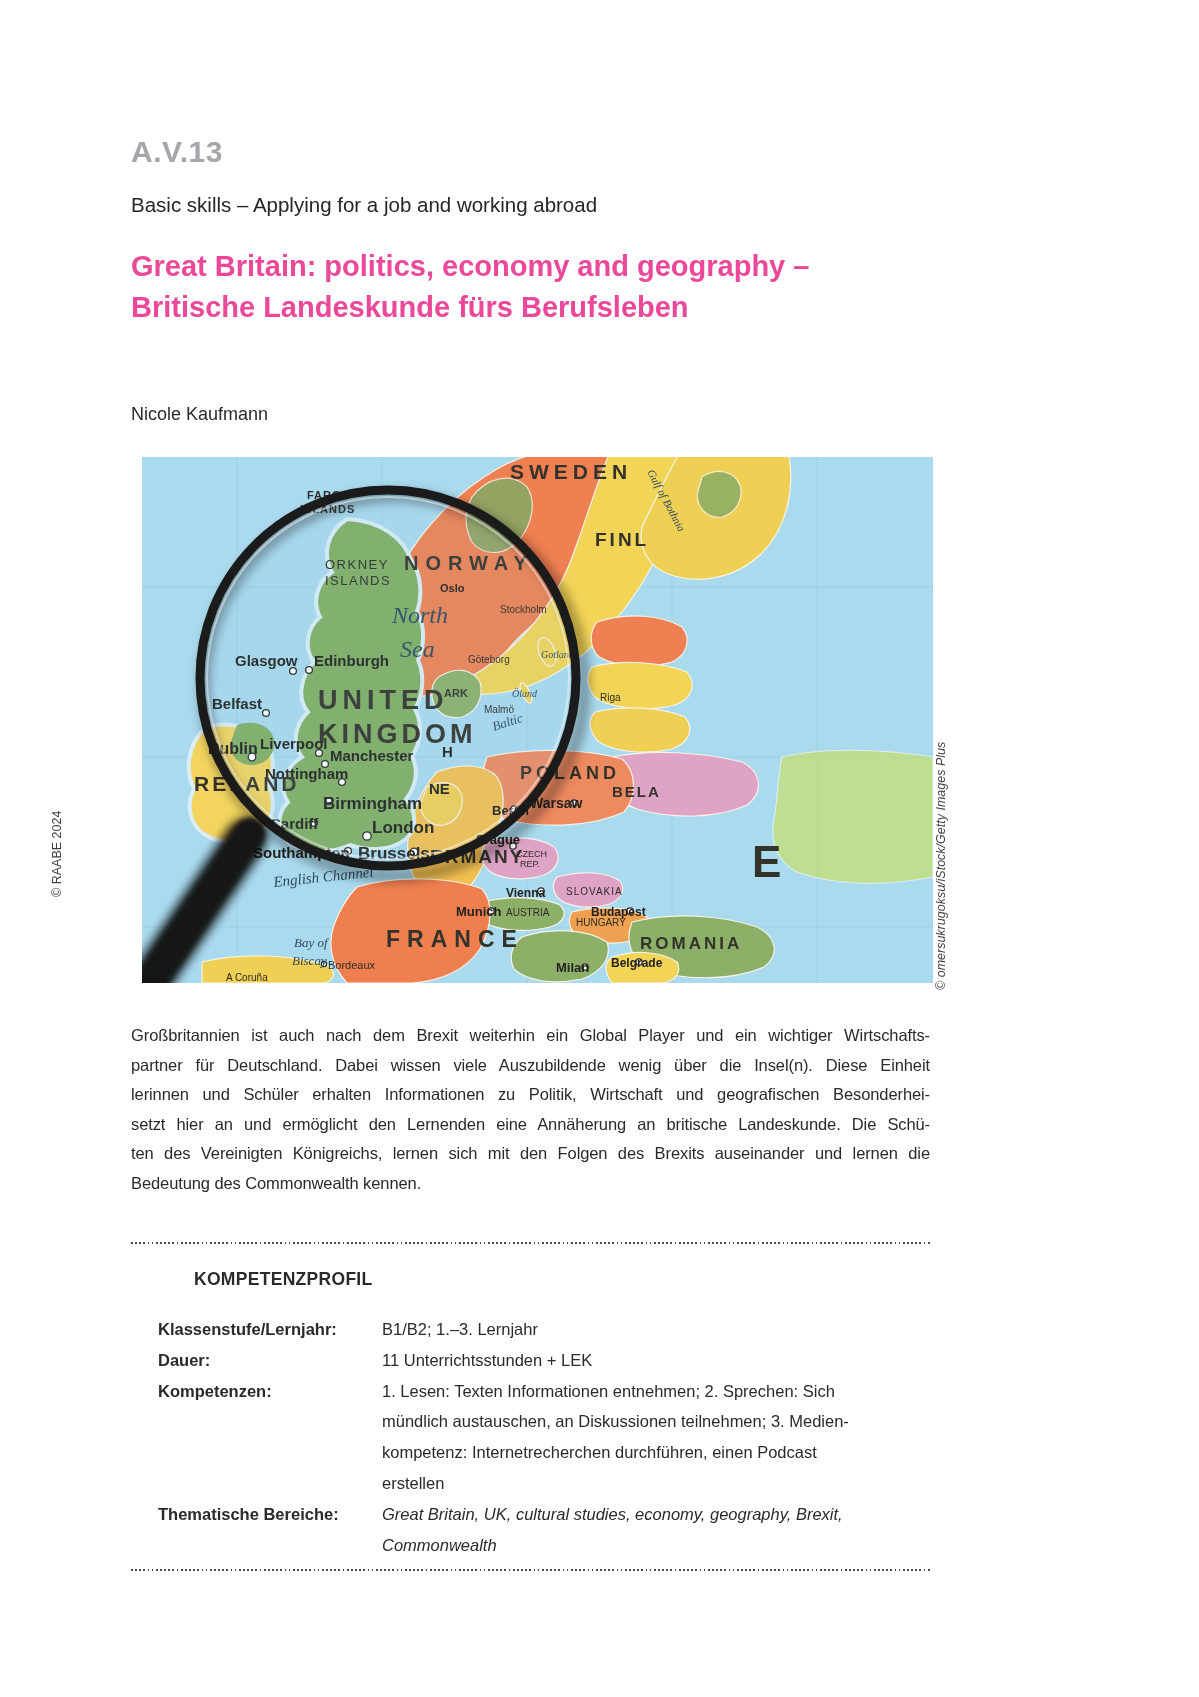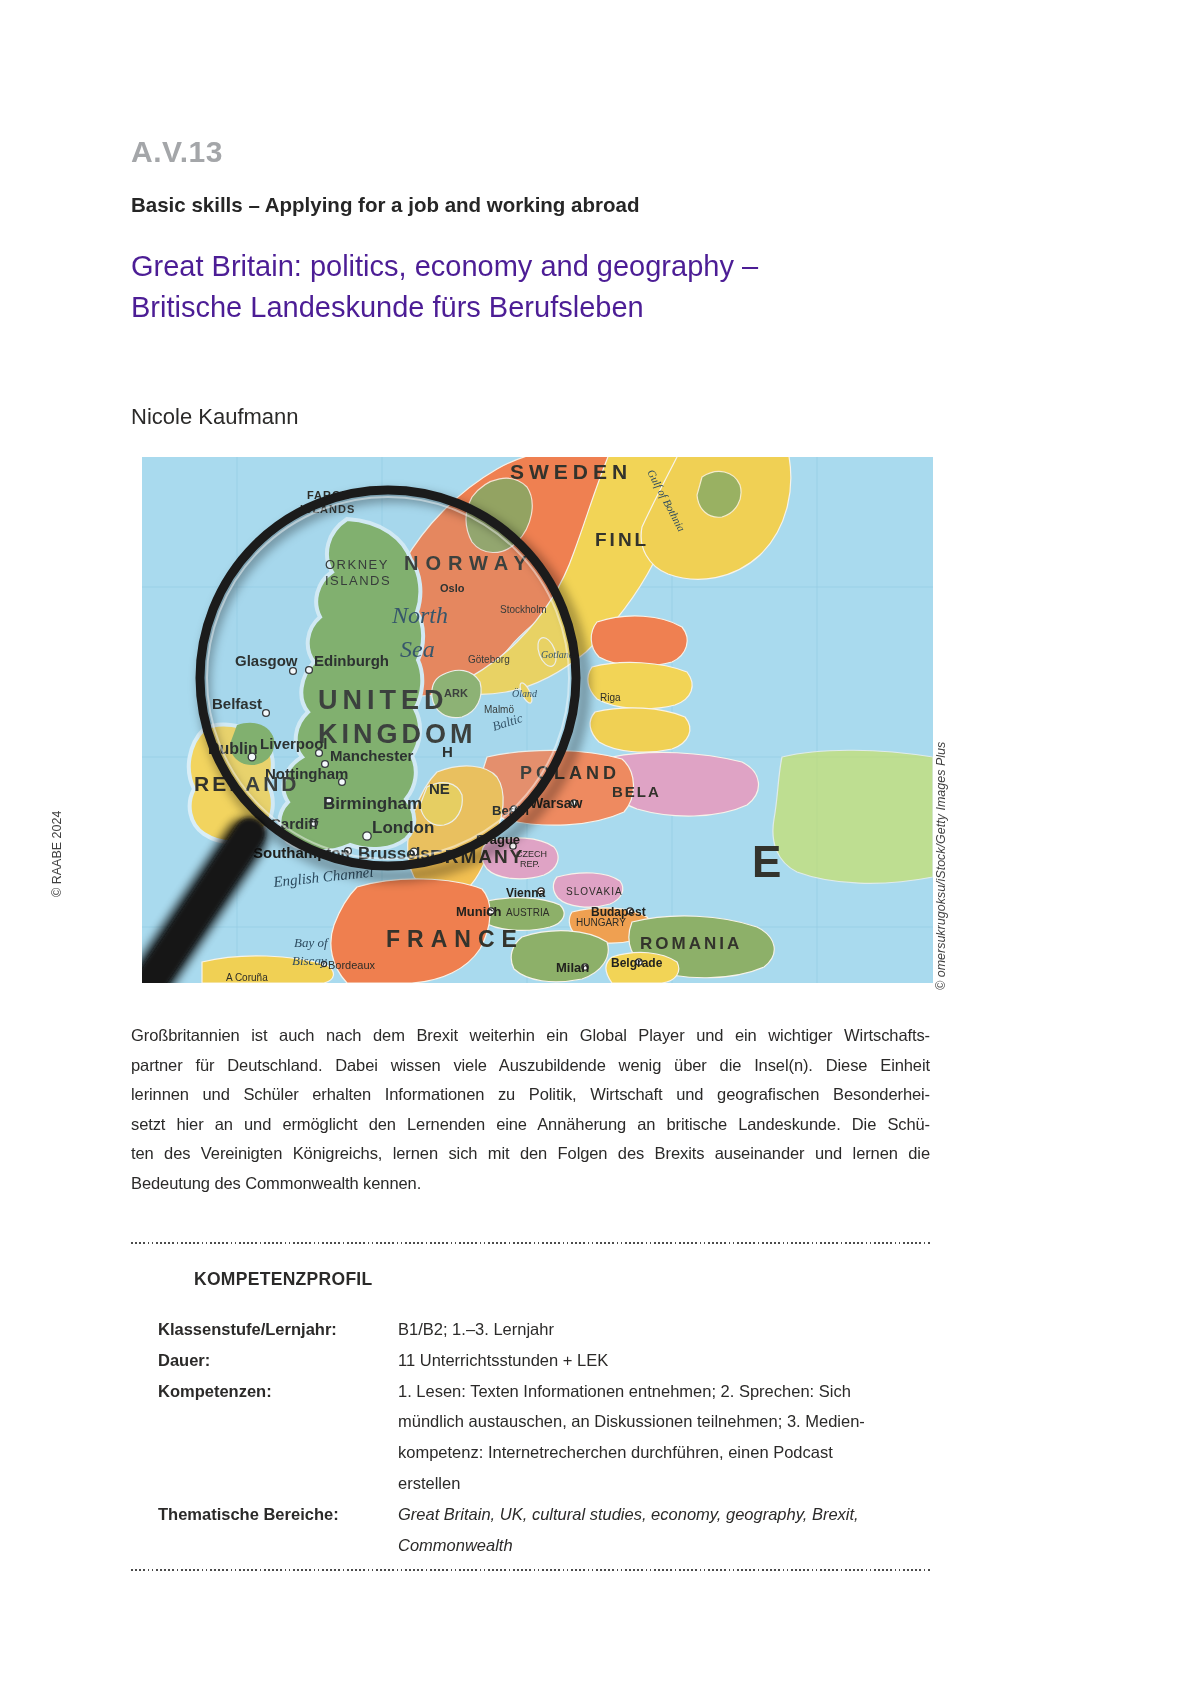--- a/index.html
+++ b/index.html
@@ -1,36 +1,36 @@
 <!DOCTYPE html>
 <html><head>
 <meta charset="utf-8">
 <style>
   html,body{margin:0;padding:0;background:#ffffff;}
   .page{position:relative;width:1199px;height:1637px;background:#fff;overflow:hidden;
         font-family:"Liberation Sans",sans-serif;color:#2b2a29;}
   .abs{position:absolute;}
   .code{left:131px;top:135px;font-size:30px;font-weight:bold;color:#a4a6a9;letter-spacing:.5px;}
-  .series{left:131px;top:193px;font-size:20.5px;font-weight:bold;color:#262626;}
-  .title{left:131px;top:246px;font-size:29px;font-weight:normal;line-height:41px;color:#4c1d95;}
-  .author{left:131px;top:404px;font-size:22px;}
+  .series{left:131px;top:193px;font-size:20.5px;font-weight:normal;color:#262626;}
+  .title{left:131px;top:246px;font-size:29px;font-weight:bold;line-height:41px;color:#ec4899;}
+  .author{left:131px;top:404px;font-size:18px;}
   .mapwrap{left:142px;top:457px;width:791px;height:526px;}
   .credit{left:934px;top:990px;transform-origin:0 0;transform:rotate(-90deg);
           white-space:nowrap;font-size:12.5px;font-style:italic;color:#3f3f3f;}
   .raabe{left:50px;top:897px;transform-origin:0 0;transform:rotate(-90deg);
          white-space:nowrap;font-size:12.5px;color:#3f3f3f;}
   .intro{left:131px;top:1021px;width:799px;font-size:16.5px;line-height:29.6px;letter-spacing:-.1px;}
   .pline{height:29.6px;white-space:nowrap;}
   .pline.j{text-align:justify;text-align-last:justify;}
   .dotted{height:2px;width:799px;left:131px;
           background-image:repeating-linear-gradient(90deg,#4c4c4c 0 1.7px,transparent 1.7px 4.15px);}
   .dot1{top:1242px;} .dot2{top:1569px;}
   .kp-heading{left:158px;top:1269px;font-size:17.5px;font-weight:bold;letter-spacing:.3px;margin-left:36px;}
   .kp-table{left:158px;top:1314px;width:772px;font-size:16.5px;line-height:30.8px;}
-  .kp-row{display:flex;gap:16px;}
+  .kp-row{display:flex;}
   .kp-label{width:224px;font-weight:bold;flex:none;}
   .kp-value{width:548px;}
   .kp-value.it{font-style:italic;}
   .kp-line{height:30.8px;white-space:nowrap;}
   
   text{font-family:"Liberation Sans",sans-serif;}
   .m-cty{font-weight:bold;fill:#33332c;}
   .m-city{font-weight:bold;fill:#22221e;}
   .m-sea{font-family:"Liberation Serif",serif;font-style:italic;fill:#2c4a5e;}
   .m-small{fill:#2d2d28;}

